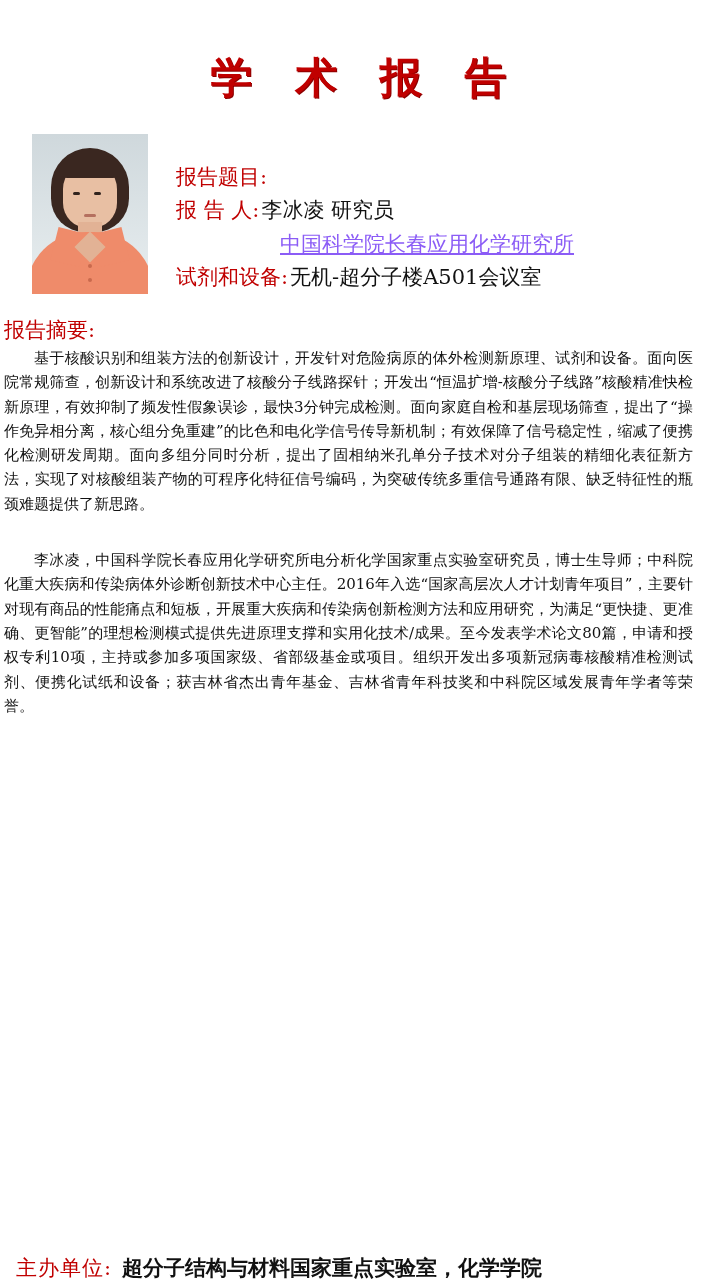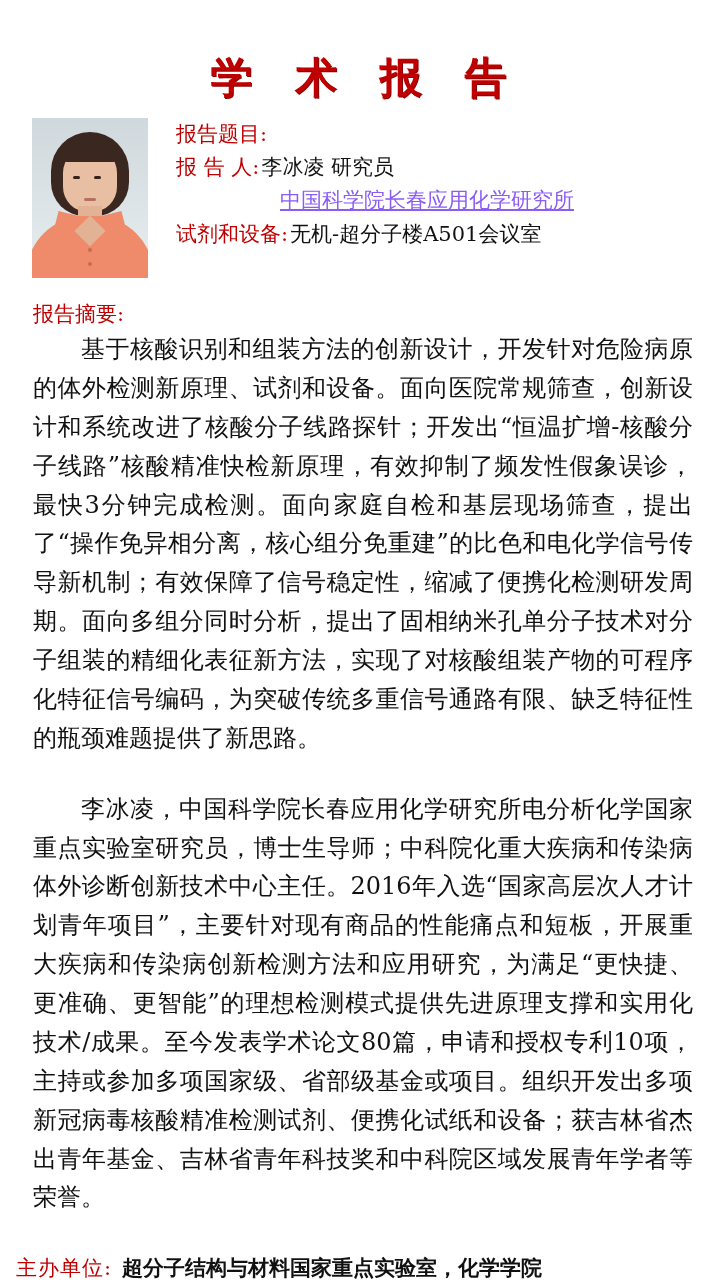--- a/index.html
+++ b/index.html
@@ -27,22 +27,22 @@
     font-weight: bold;
     letter-spacing: 14px;
     padding-top: 34px;
     padding-left: 14px;
     text-shadow: 1px 1px 0 #8b0000;
     font-family: "DejaVu Serif", "Liberation Serif", serif;
     margin-top: 16px;
   }
   .header-row {
     display: flex;
-    align-items: flex-start;
-    margin-top: 12px;
+    align-items: flex-end;
+    margin-top: 28px;
     padding-left: 32px;
   }
   .photo {
     width: 116px;
     height: 160px;
     flex: 0 0 116px;
     background: linear-gradient(#cfd8dc, #e8eef0);
     position: relative;
     overflow: hidden;
     border: 0;
@@ -167,30 +167,30 @@
     margin-left: 2px;
   }
   .val-indent {
     color: #8b5cf6;
     margin-left: 104px;
     text-decoration: underline;
   }
 
   .section {
     margin-top: 22px;
-    padding: 0 24px 0 33px;
+    padding: 0 24px 0 4px;
   }
   .section-title {
     color: #c00000;
     font-size: 21px;
     margin-bottom: 2px;
   }
   .body-text {
     color: #111111;
-    font-size: 24px;
+    font-size: 15px;
     line-height: 1.62;
     text-align: justify;
     text-indent: 2em;
   }
   .footer {
     position: absolute;
     left: 16px;
     bottom: 14px;
     font-size: 21px;
     display: flex;

